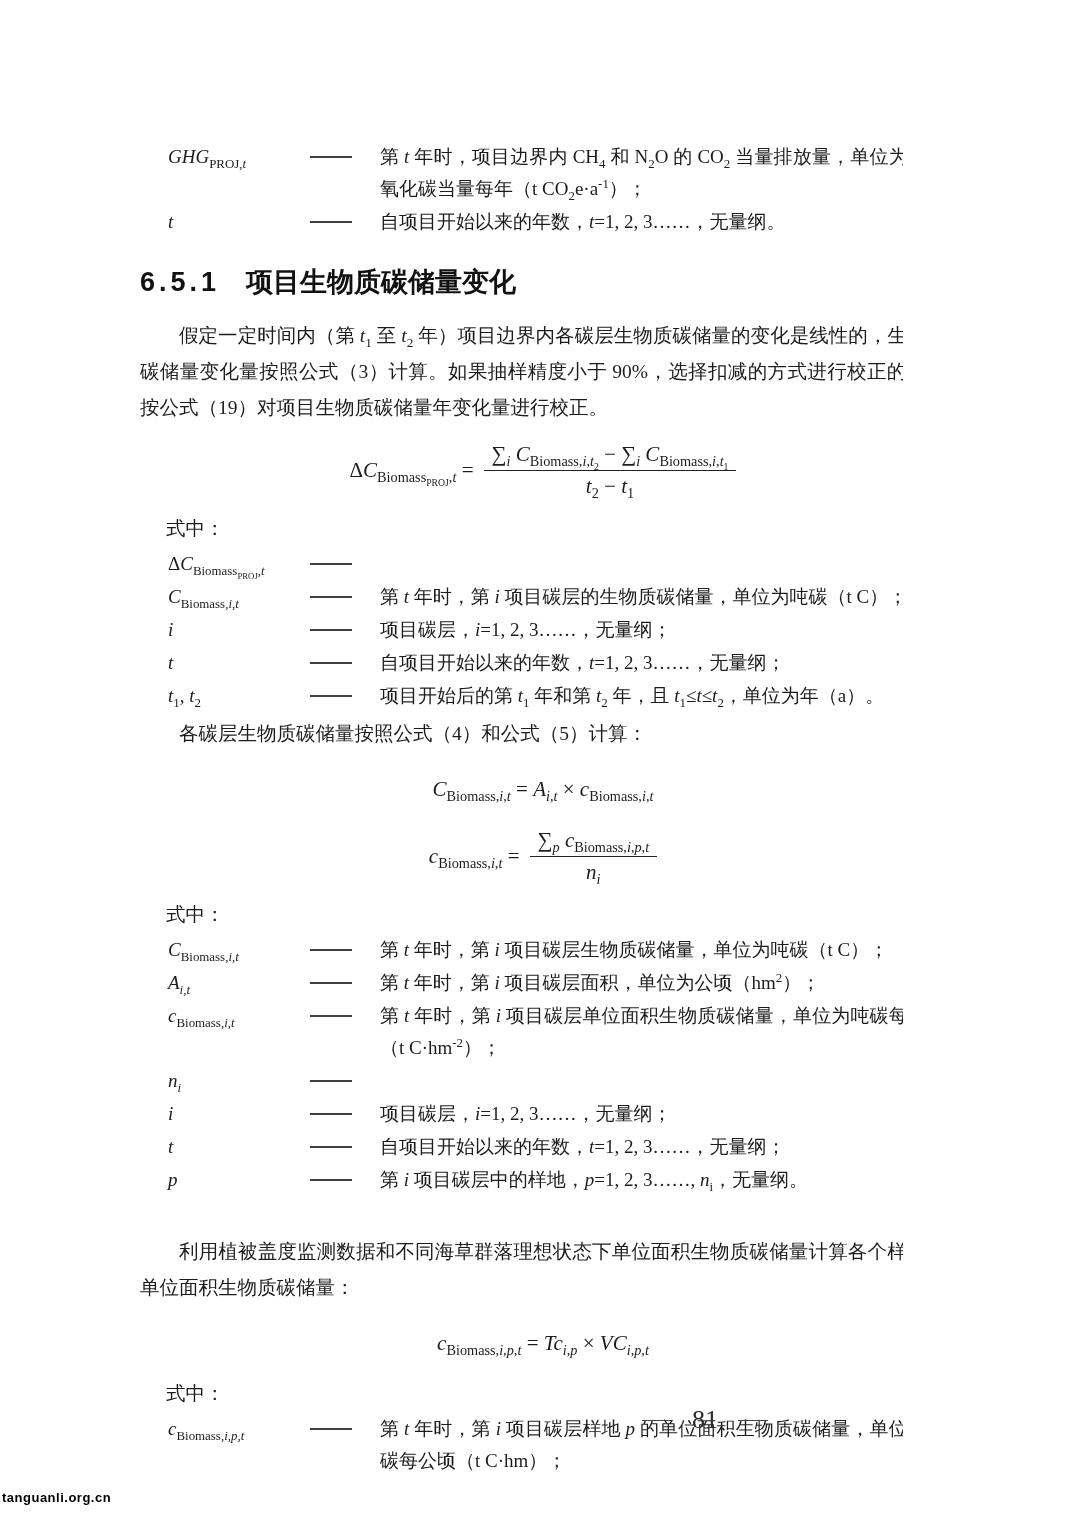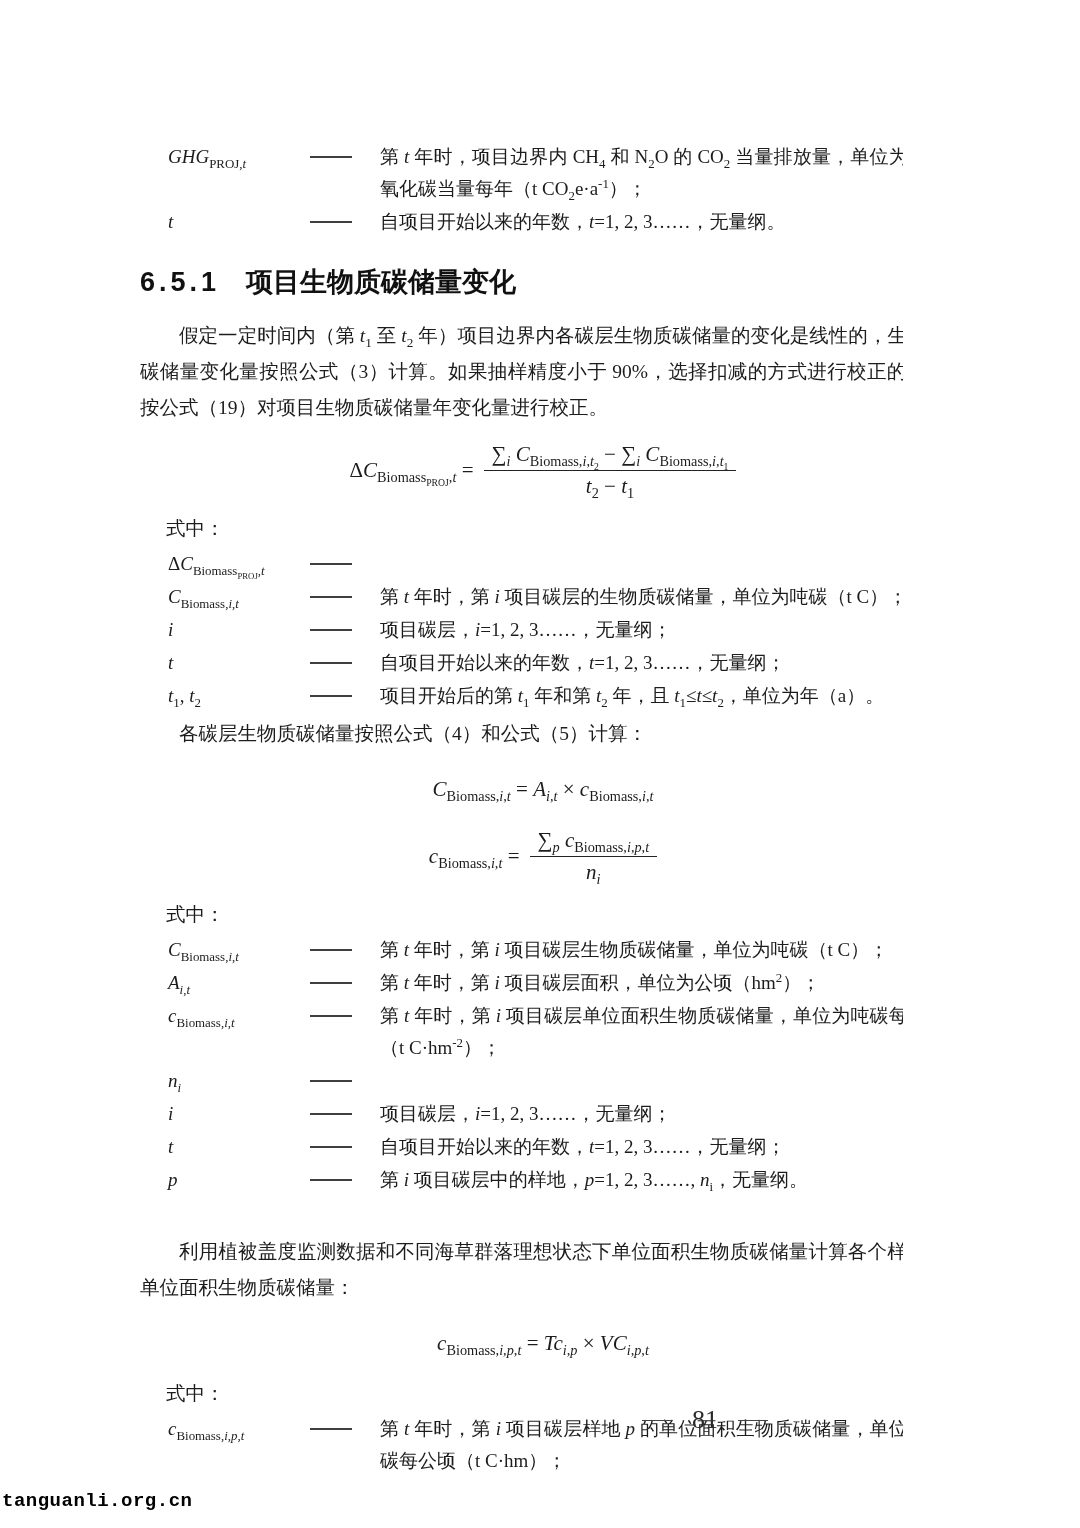--- a/index.html
+++ b/index.html
@@ -92,23 +92,23 @@
     color:#2a2a2a;
   }
   .pg-dash{
     display:inline-block;
     width:30px;height:0;
     border-top:1.5px solid #444;
   }
   .watermark{
     position:absolute;
     left:2px;top:1490px;
-    font-family:Liberation Mono, monospace;
+    font-family:Liberation Sans, sans-serif;
     font-weight:bold;
-    font-size:19px;
+    font-size:13px;
     letter-spacing:0.5px;
     color:#000;
   }
 </style>
 </head>
 <body>
 
 <div class="page">
   <div class="content">
 

